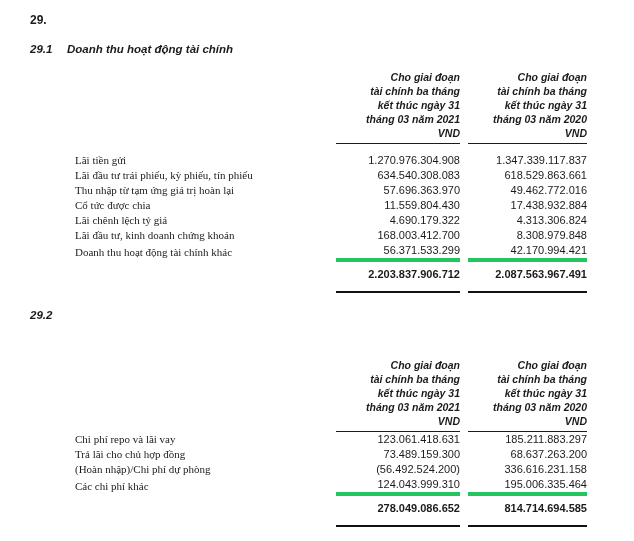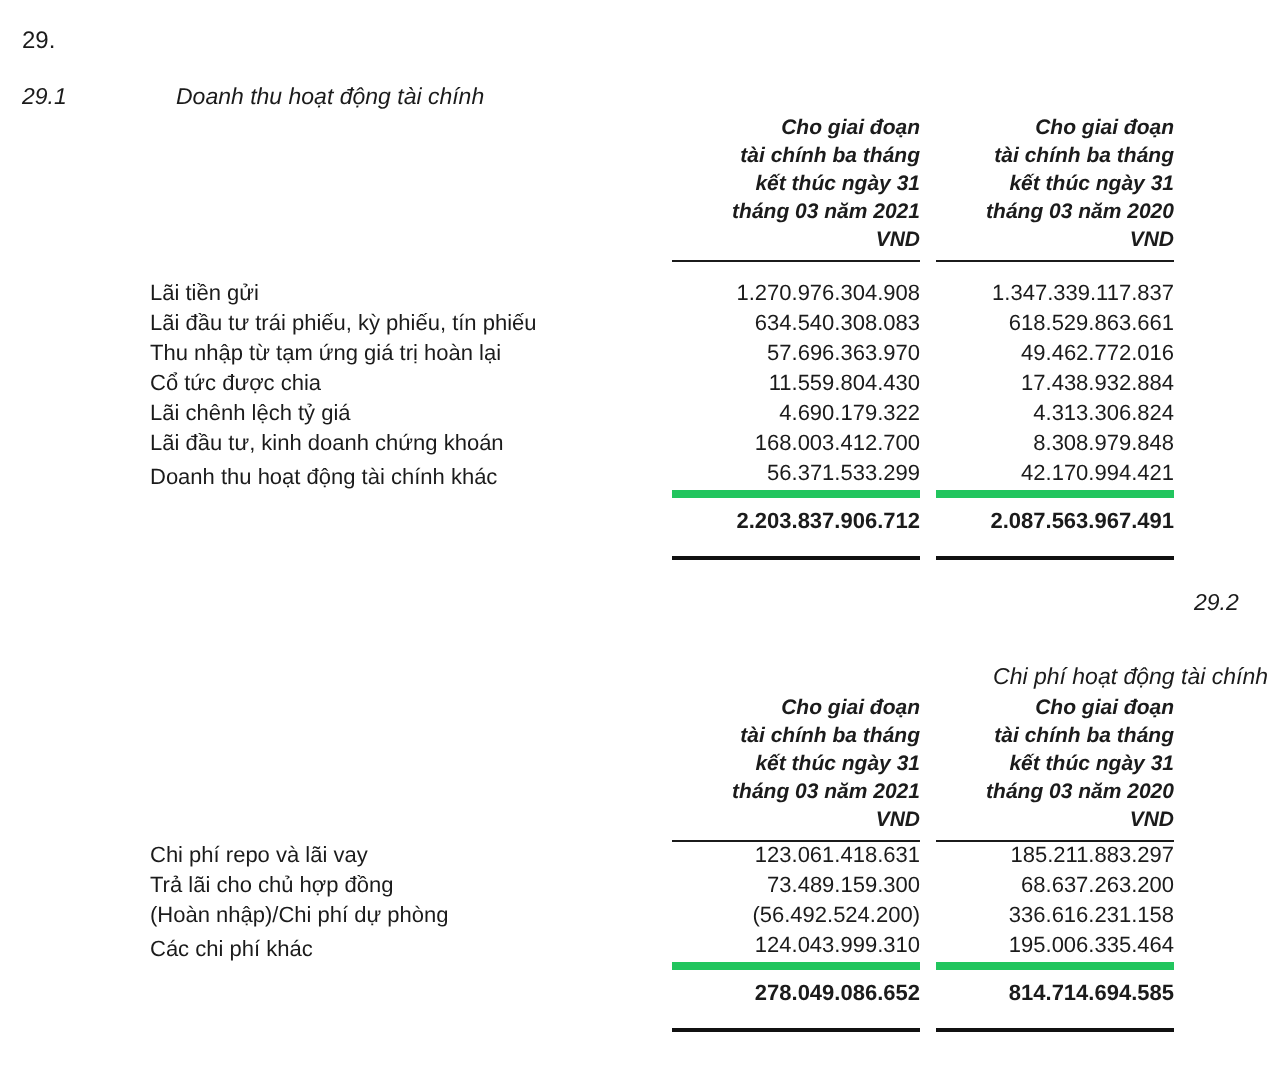--- a/index.html
+++ b/index.html
@@ -12,56 +12,56 @@
     height: 541px;
     font-family: "Liberation Sans", "DejaVu Sans", sans-serif;
     color: #1b1b1b;
     overflow: hidden;
   }
   .page {
     padding-top: 13px;
   }
   .heading {
     display: flex;
-    margin-left: 11px;
-    font-weight: normal;
+    margin-left: 30px;
+    font-weight: bold;
     font-size: 12px;
     line-height: 15px;
-    align-items: flex-end;
   }
   .heading .h-num {
     width: 37px;
     flex: 0 0 37px;
   }
   .heading.sub {
     font-style: italic;
     font-size: 11.5px;
   }
   .heading.section-h { margin-top: 0; }
-  .heading.sub-1 { margin-top: 14px; gap: 40px; }
+  .heading.sub-1 { margin-top: 14px; }
   .heading.sub-2 { margin-top: 15px; flex-direction: column; }
 
   table.fin-table {
     border-collapse: collapse;
     table-layout: fixed;
     width: 512px;
     margin-left: 75px;
+    margin-top: 13px;
     font-size: 11px;
   }
   table.fin-table td {
     padding: 0;
     vertical-align: bottom;
   }
   col.c-label { width: 261px; }
   col.c-num1  { width: 124px; }
   col.c-gap   { width: 8px;  }
   col.c-num2  { width: 119px; }
 
   td.num { text-align: right; white-space: nowrap; }
-  td.lbl { text-align: left; white-space: nowrap; }
+  td.lbl { text-align: left; white-space: nowrap; font-family: Liberation Serif, serif; }
 
   tr.head-row td.head {
     font-style: italic;
     font-weight: bold;
     font-size: 10.5px;
     line-height: 14px;
     border-bottom: 1px solid #1b1b1b;
     padding-bottom: 3px;
   }
   tr.data-row td { line-height: 15px; }
@@ -160,21 +160,20 @@
       <td class="lbl"></td>
       <td class="num">2.203.837.906.712</td>
       <td class="gap"></td>
       <td class="num">2.087.563.967.491</td>
     </tr>
   </tbody>
     </table>
 
   <div class="heading sub sub-2">
     <span class="h-num">29.2</span>
-    <span class="h-title">Chi phí hoạt động tài chính</span>
   </div>
 
   <table class="fin-table">
     <colgroup>
         <col class="c-label">
         <col class="c-num1">
         <col class="c-gap">
         <col class="c-num2">
       </colgroup>
     <tbody>

